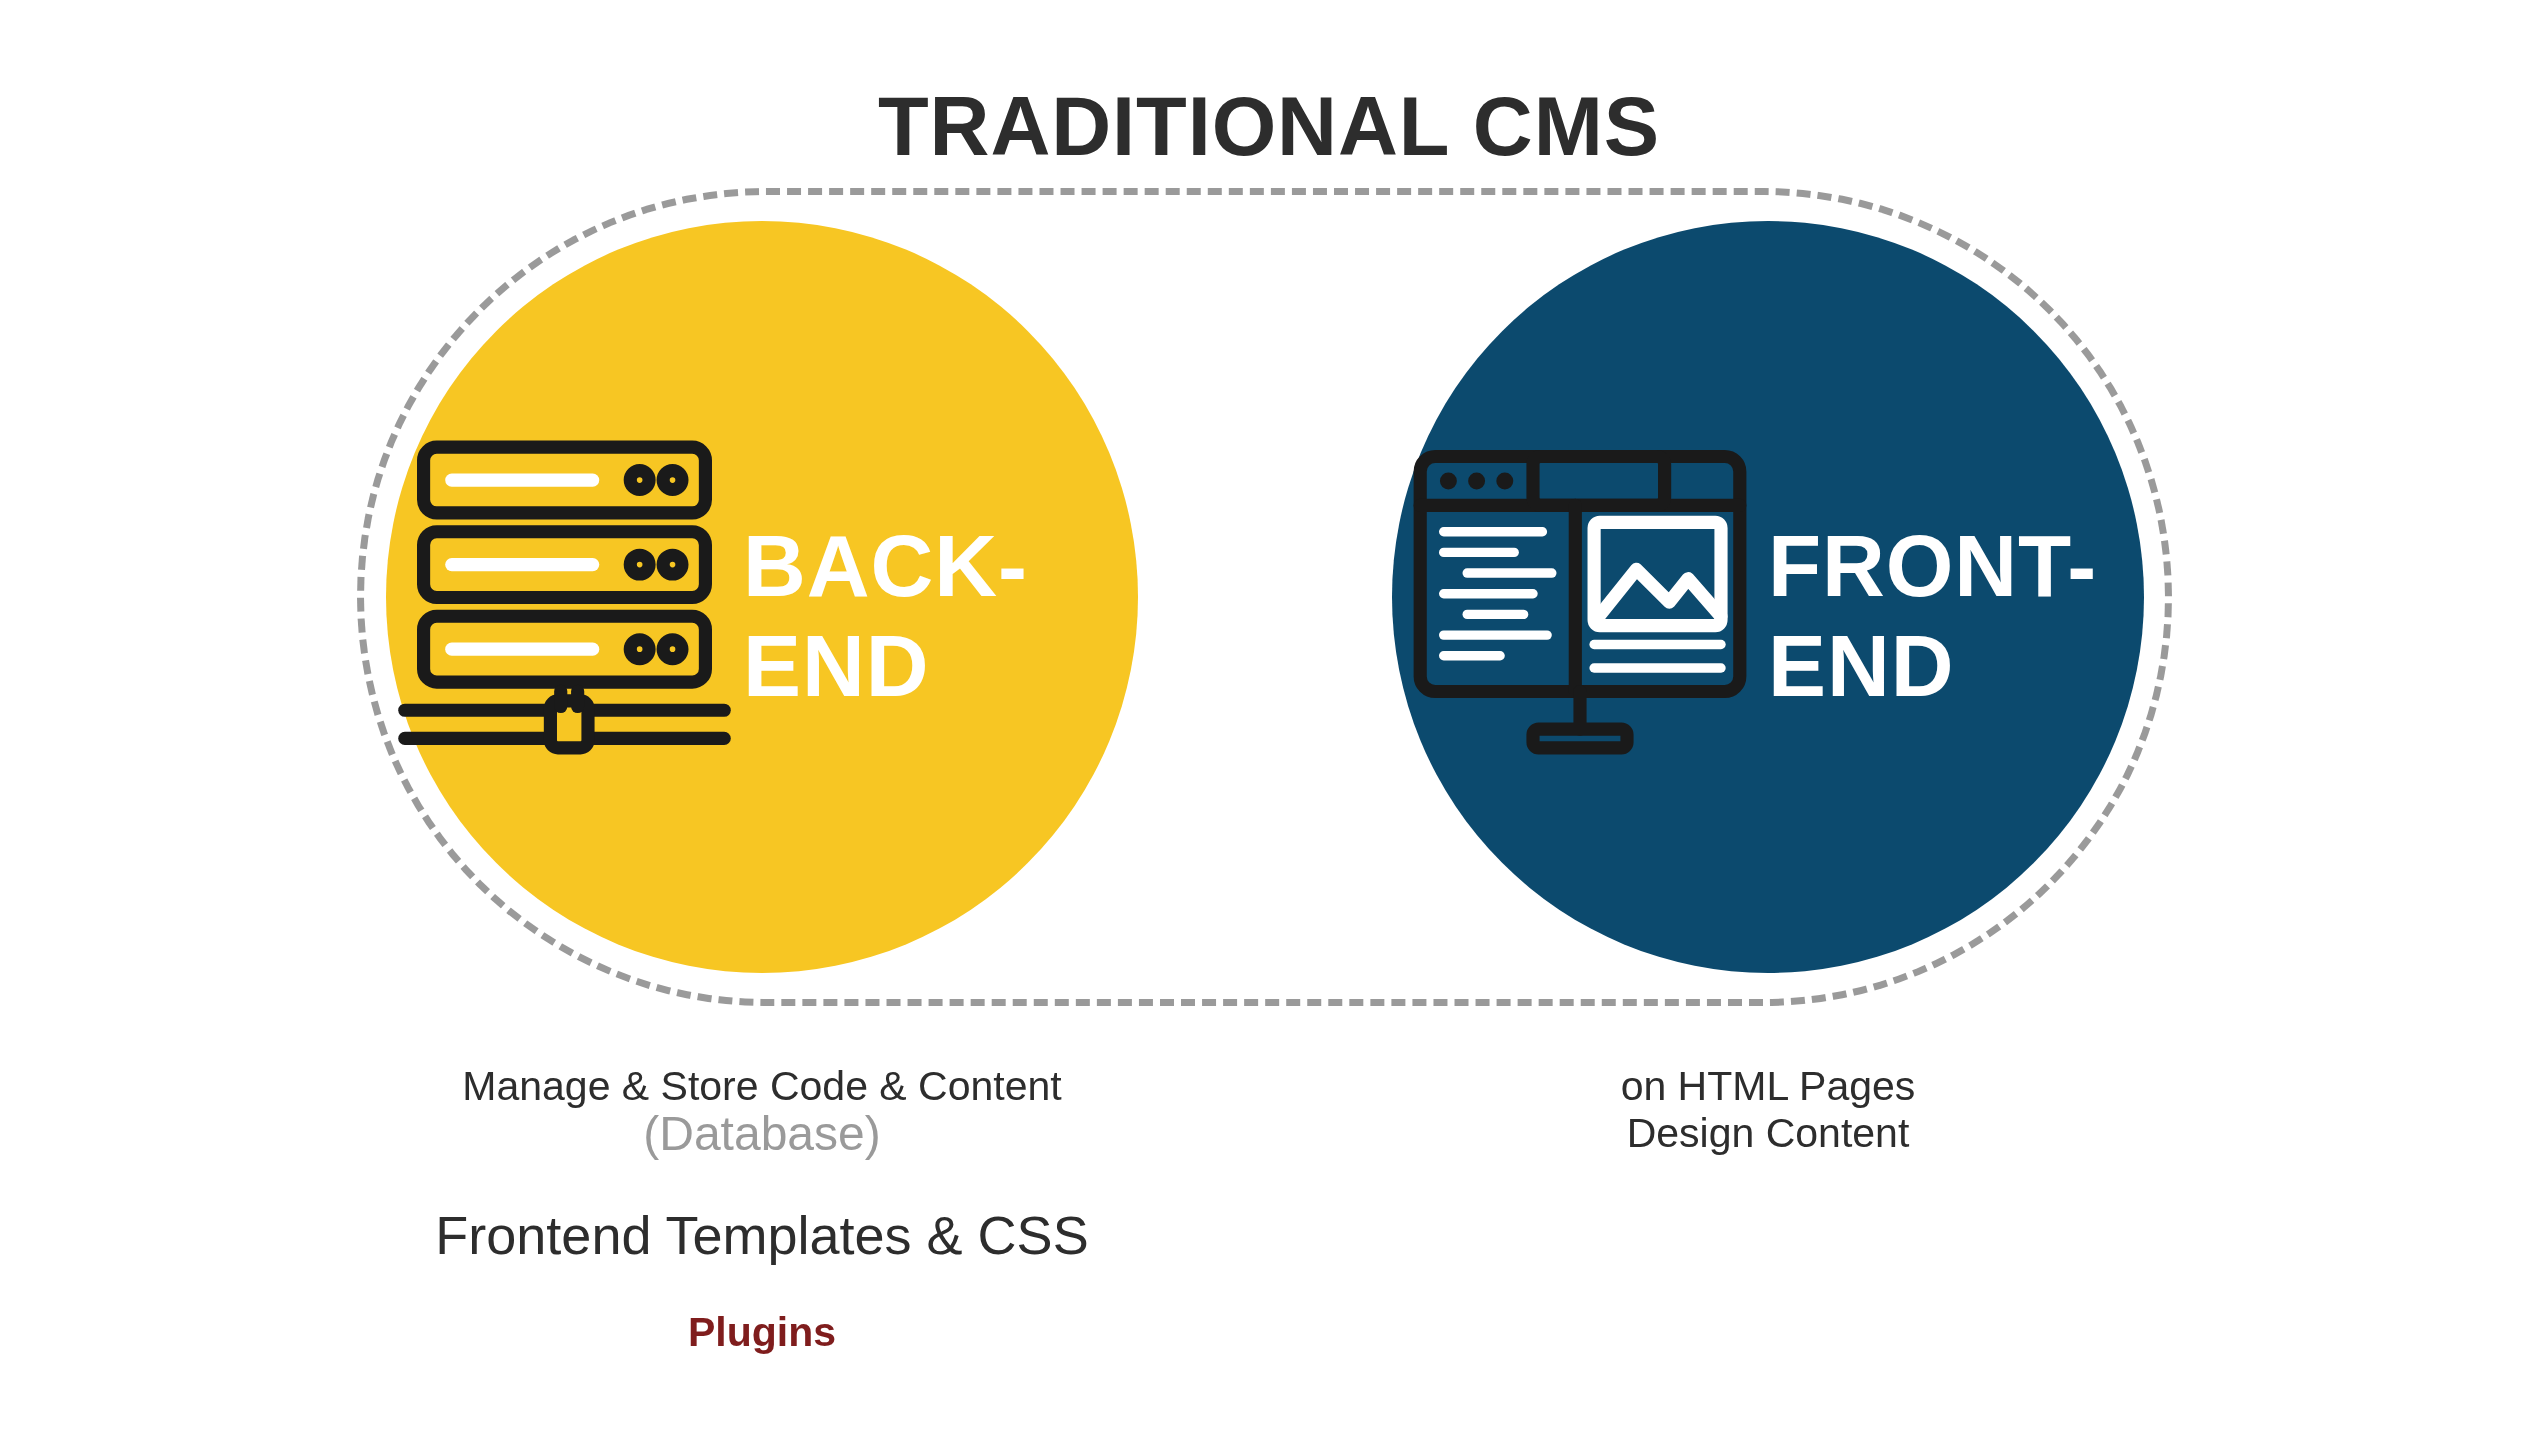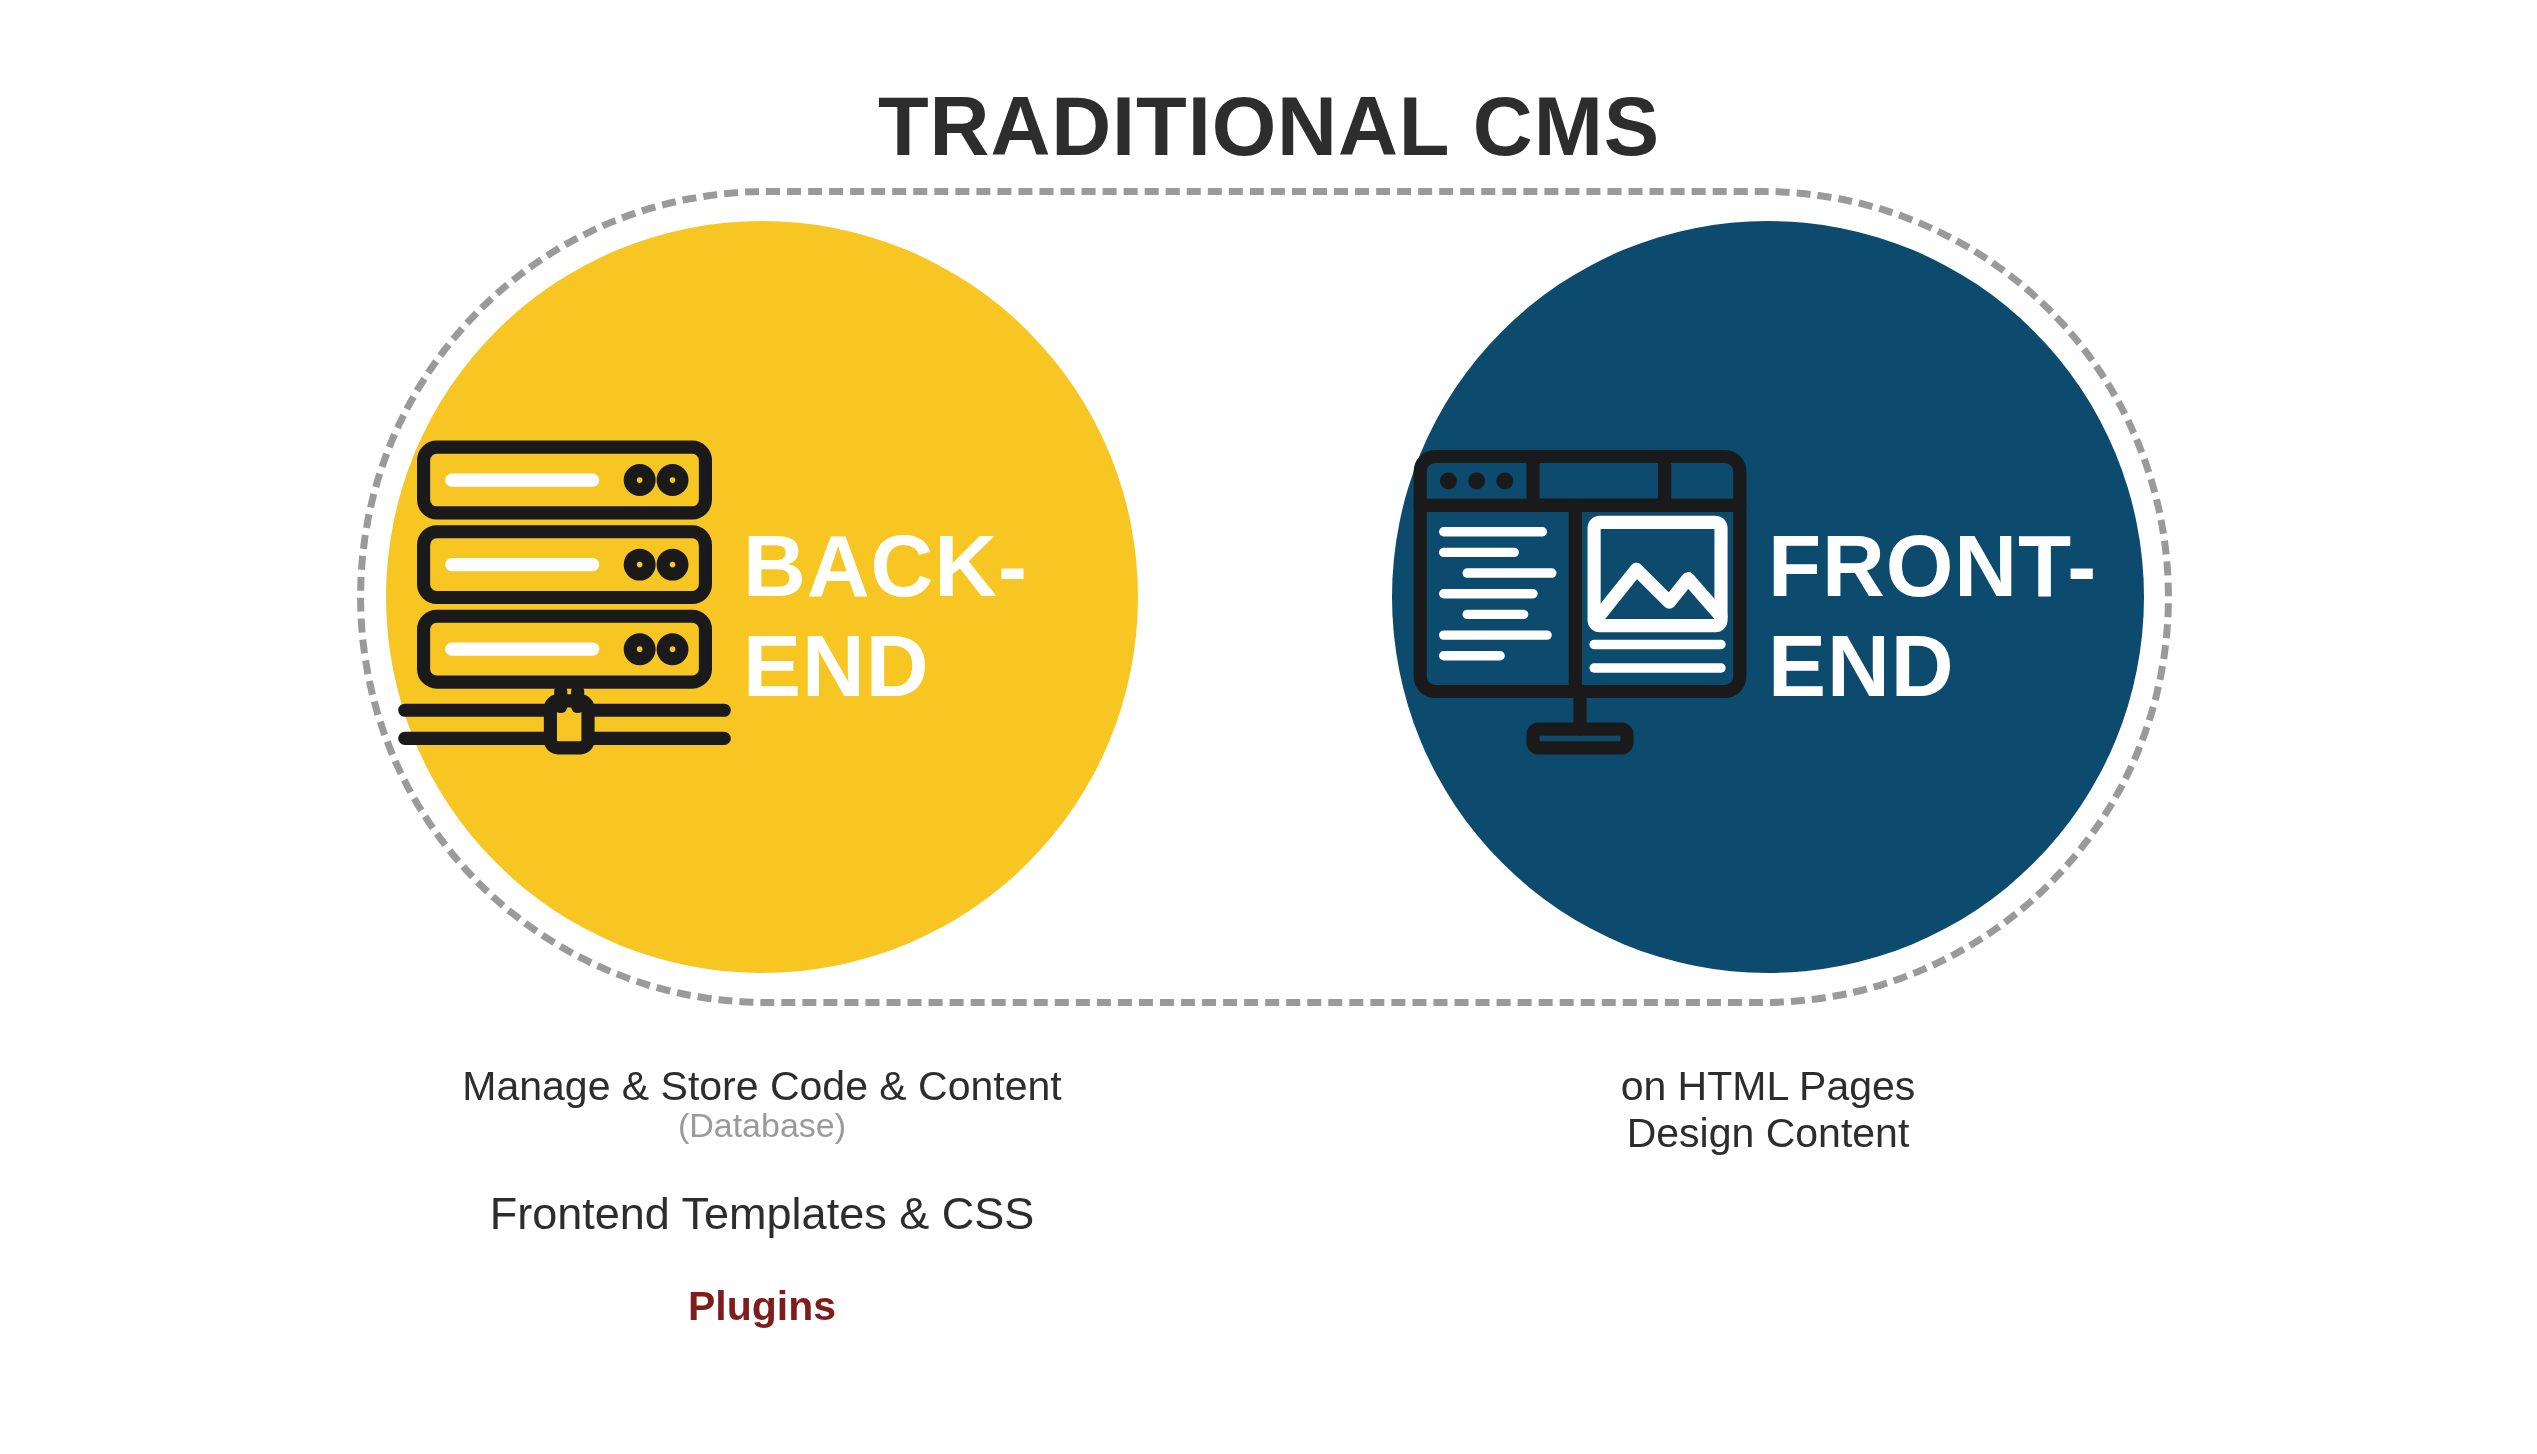--- a/index.html
+++ b/index.html
@@ -58,22 +58,22 @@
   }
   .captions {
     position: absolute;
     top: 1063px;
     width: 752px;
     text-align: center;
   }
   .captions.left  { left: 386px; }
   .captions.right { left: 1392px; }
   .cap-line1 { font-size: 41px; color: #2d2d2d; font-weight: 500; line-height: 1.15; }
-  .cap-line1-sub { font-size: 34px; color: #9a9a9a; font-weight: 500; margin-top: -3.8px; }
-  .cap-line2 { font-size: 45px; color: #2d2d2d; font-weight: 500; margin-top: 43px; }
+  .cap-line1-sub { font-size: 48px; color: #9a9a9a; font-weight: 500; margin-top: -3.8px; }
+  .cap-line2 { font-size: 54px; color: #2d2d2d; font-weight: 500; margin-top: 43px; }
   .cap-line3 { font-size: 41px; color: #7f1d1d; font-weight: 700; margin-top: 43px; }
 </style>
 </head>
 <body>
 
 <div class="title">TRADITIONAL CMS</div>
 
 <div class="capsule"></div>
 
 <div class="circle left">

